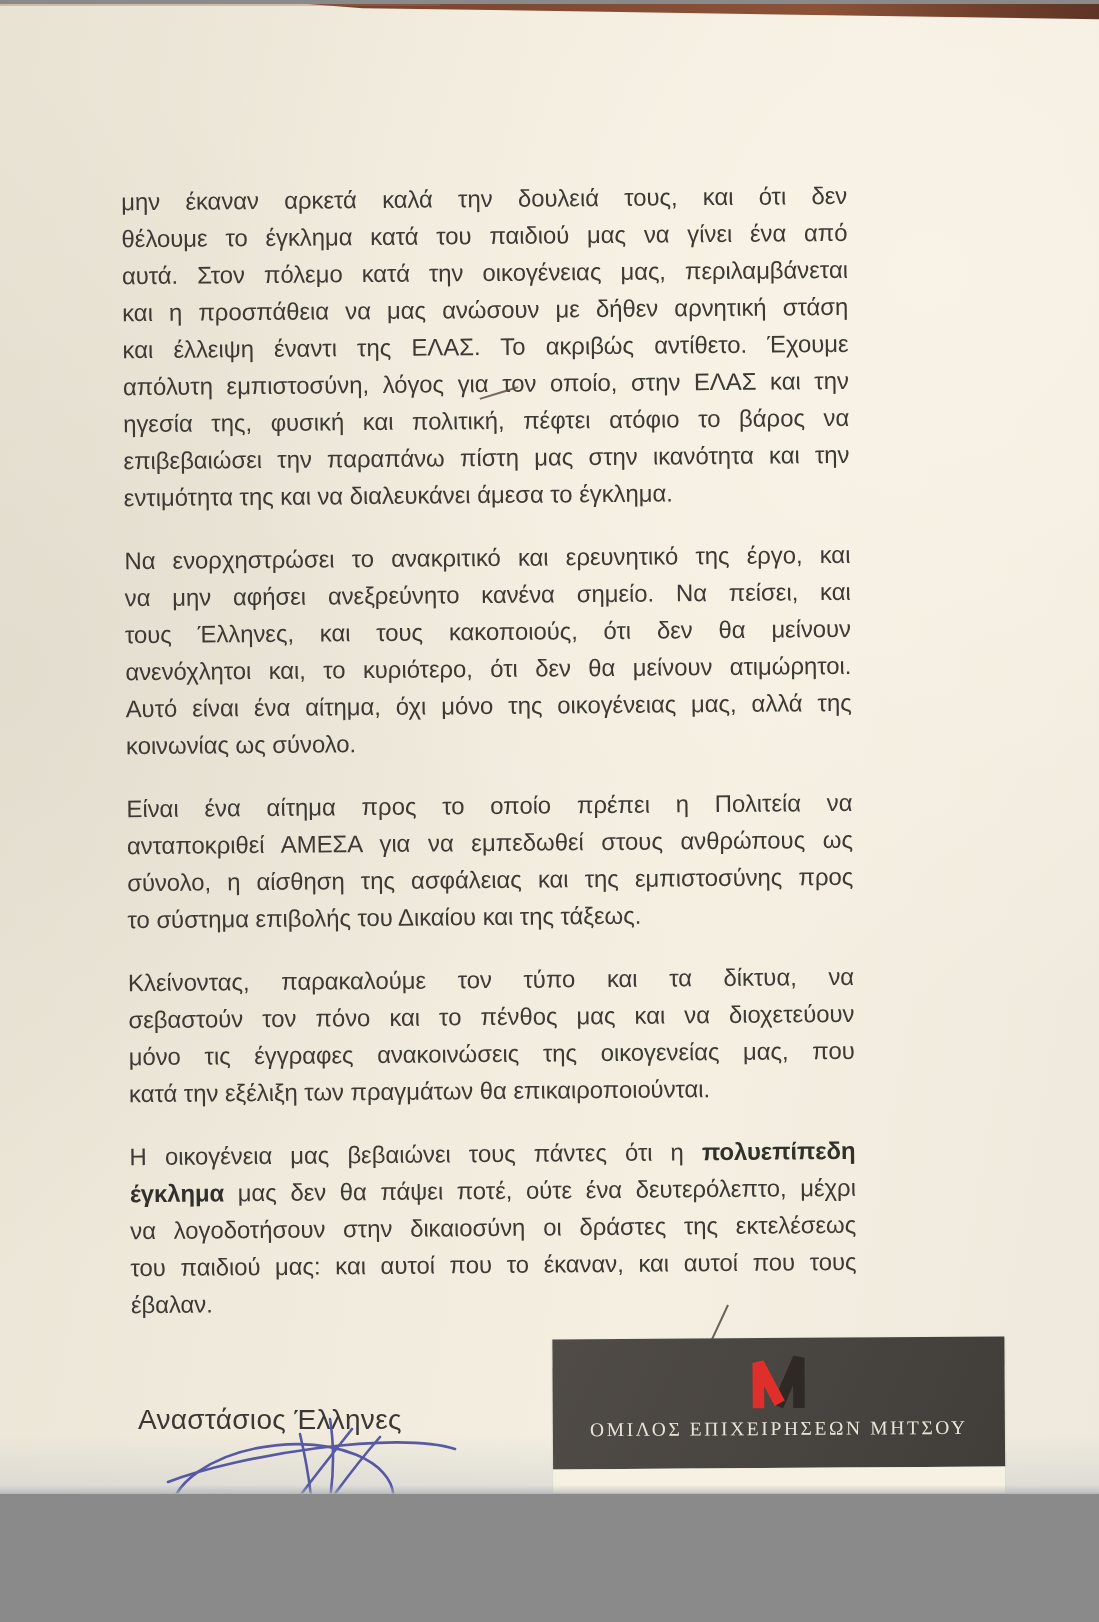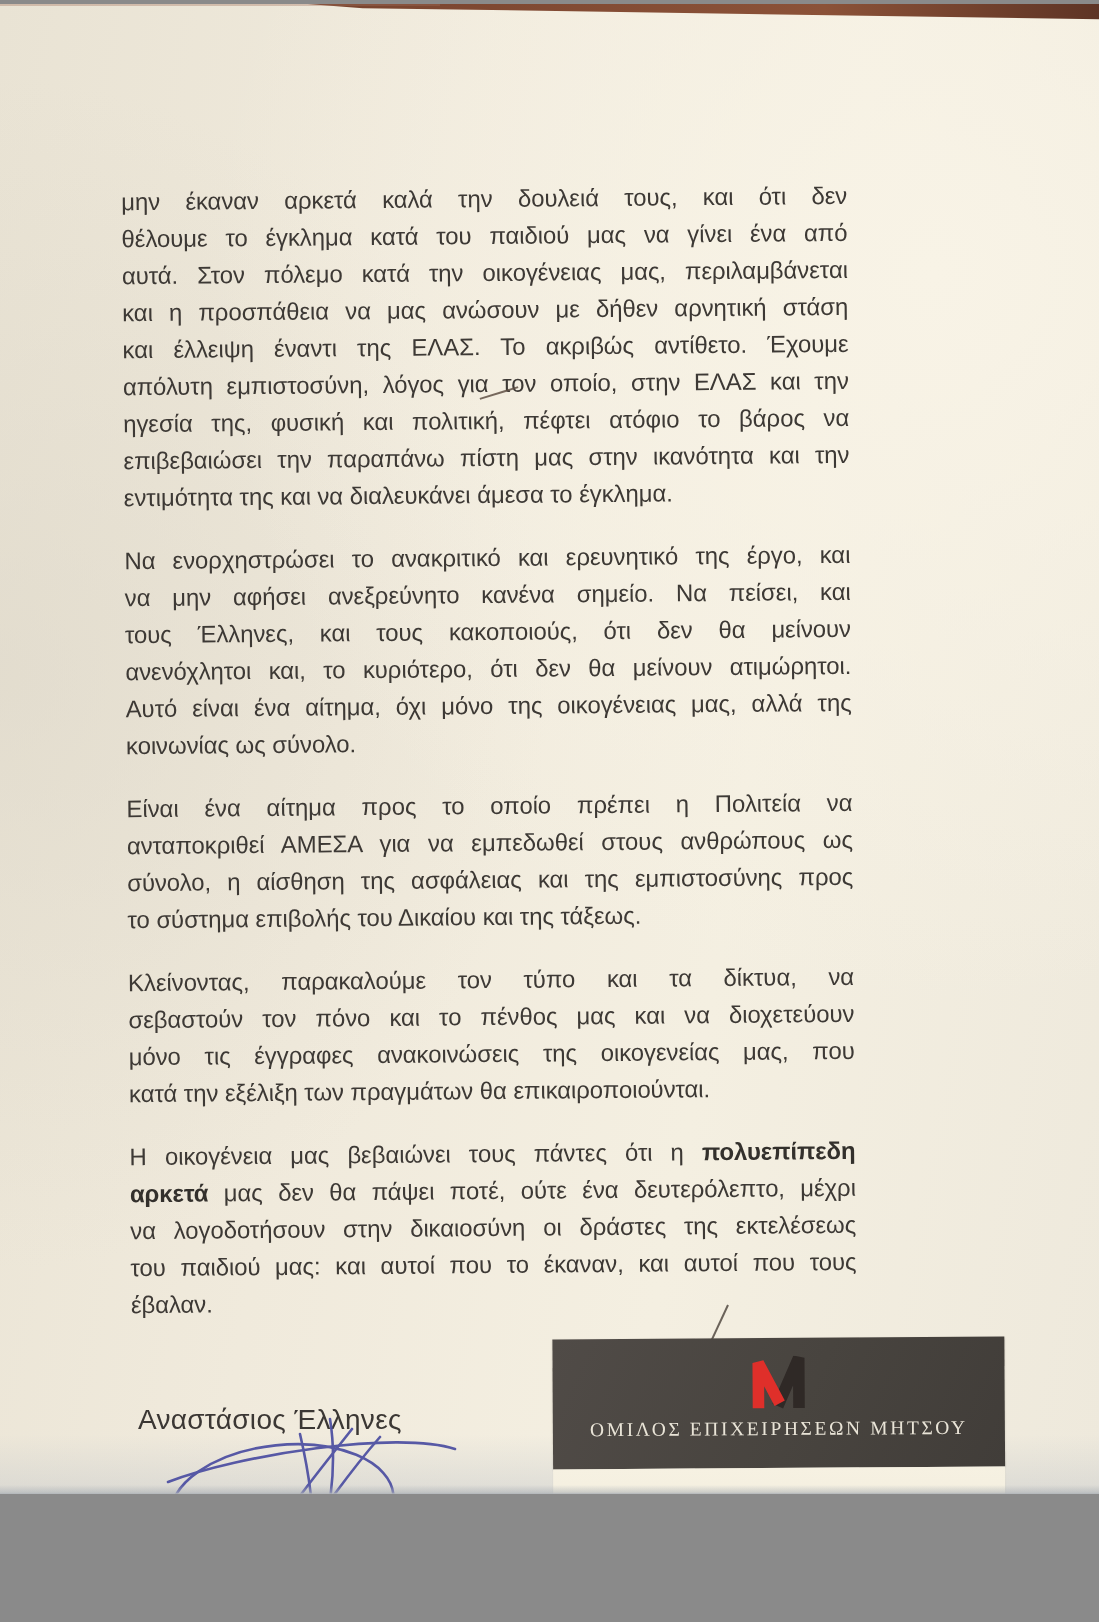--- a/index.html
+++ b/index.html
@@ -132,21 +132,21 @@
         <div class="text-line last">το σύστημα επιβολής του Δικαίου και της τάξεως.</div>
       </div>
       <div class="paragraph">
         <div class="text-line">Κλείνοντας, παρακαλούμε τον τύπο και τα δίκτυα, να</div>
         <div class="text-line">σεβαστούν τον πόνο και το πένθος μας και να διοχετεύουν</div>
         <div class="text-line">μόνο τις έγγραφες ανακοινώσεις της οικογενείας μας, που</div>
         <div class="text-line last">κατά την εξέλιξη των πραγμάτων θα επικαιροποιούνται.</div>
       </div>
       <div class="paragraph">
         <div class="text-line">Η οικογένεια μας βεβαιώνει τους πάντες ότι η <b>πολυεπίπεδη</b></div>
-        <div class="text-line"><b>αρκετά</b> μας δεν θα πάψει ποτέ, ούτε ένα δευτερόλεπτο, μέχρι</div>
+        <div class="text-line"><b>έγκλημα</b> μας δεν θα πάψει ποτέ, ούτε ένα δευτερόλεπτο, μέχρι</div>
         <div class="text-line">να λογοδοτήσουν στην δικαιοσύνη οι δράστες της εκτελέσεως</div>
         <div class="text-line">του παιδιού μας: και αυτοί που το έκαναν, και αυτοί που τους</div>
         <div class="text-line last">έβαλαν.</div>
       </div>
     </div>
 
   <div class="pen-mark"></div>
   <div class="scratch-line"></div>
 
   <div class="signatory-name">Αναστάσιος Έλληνες</div>

